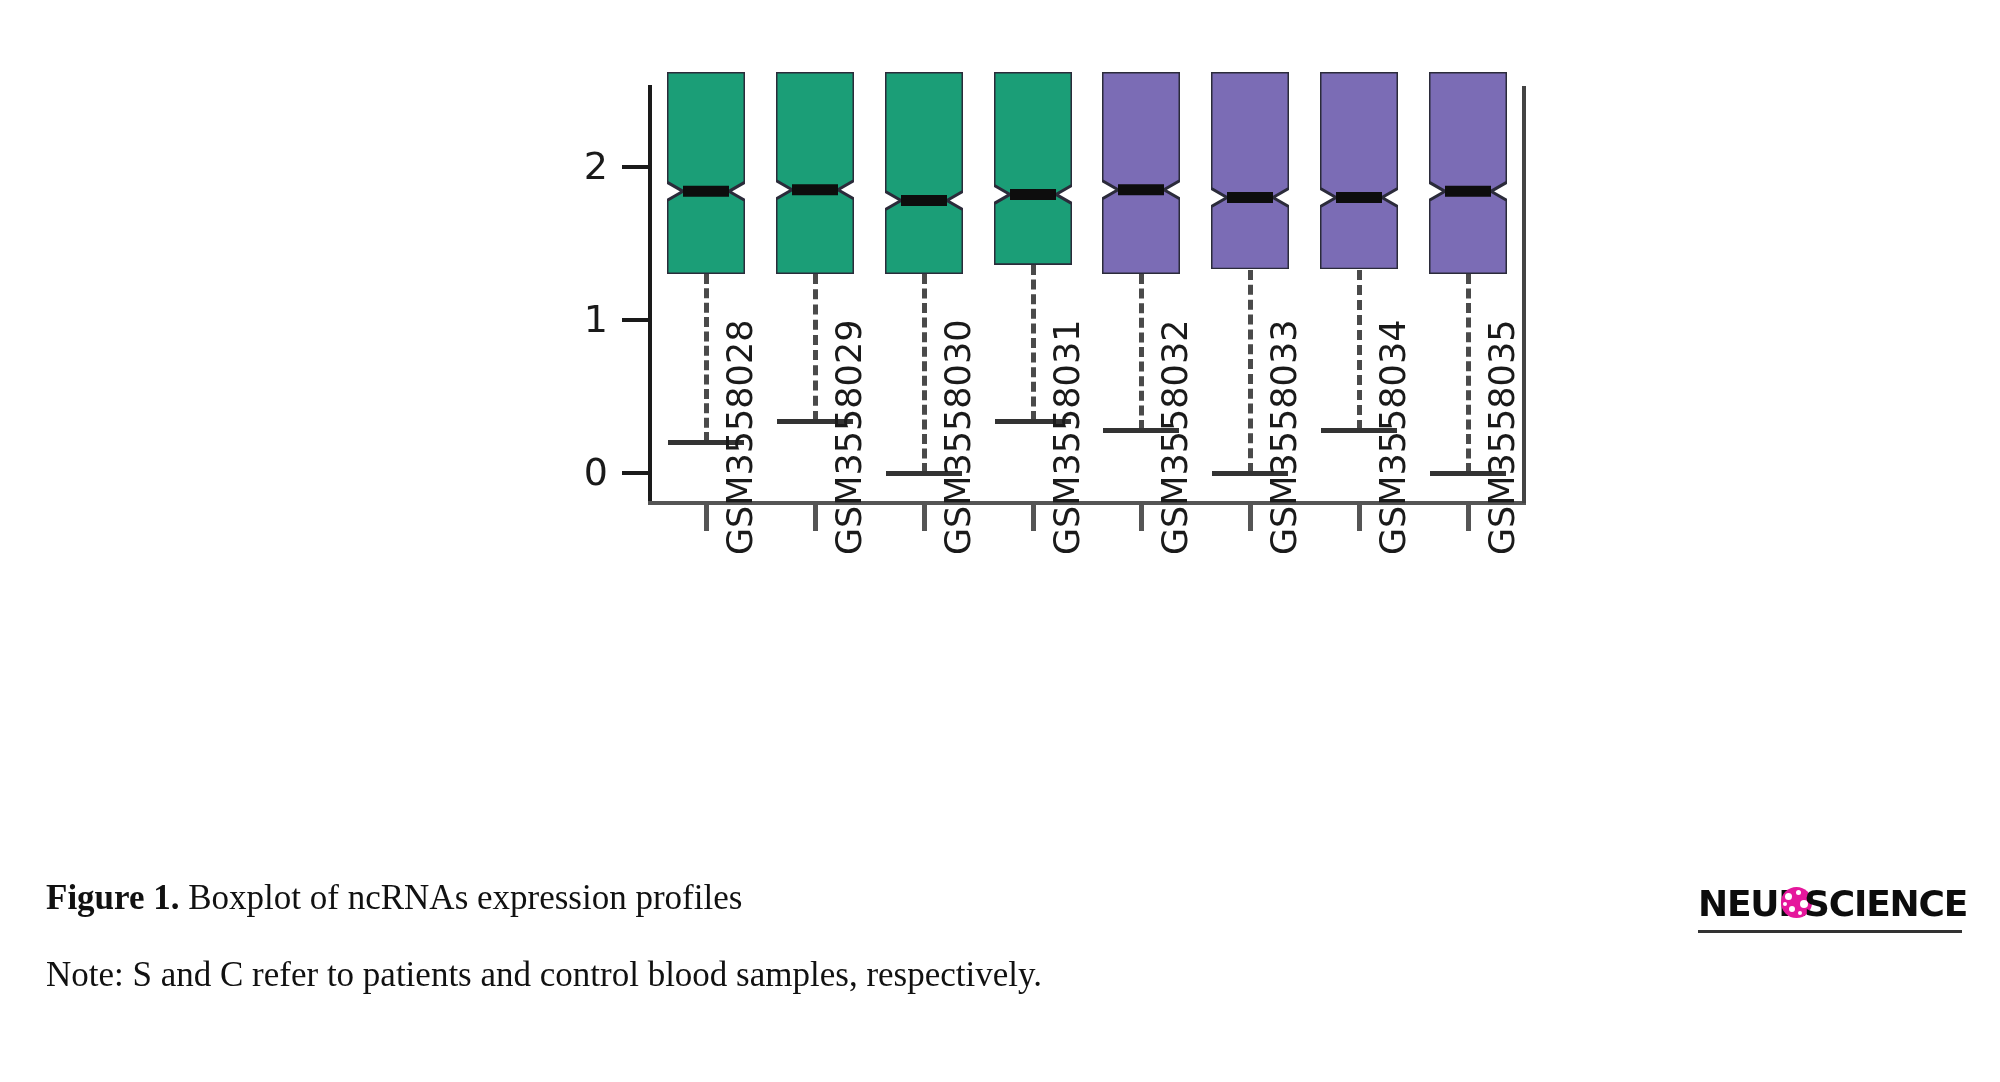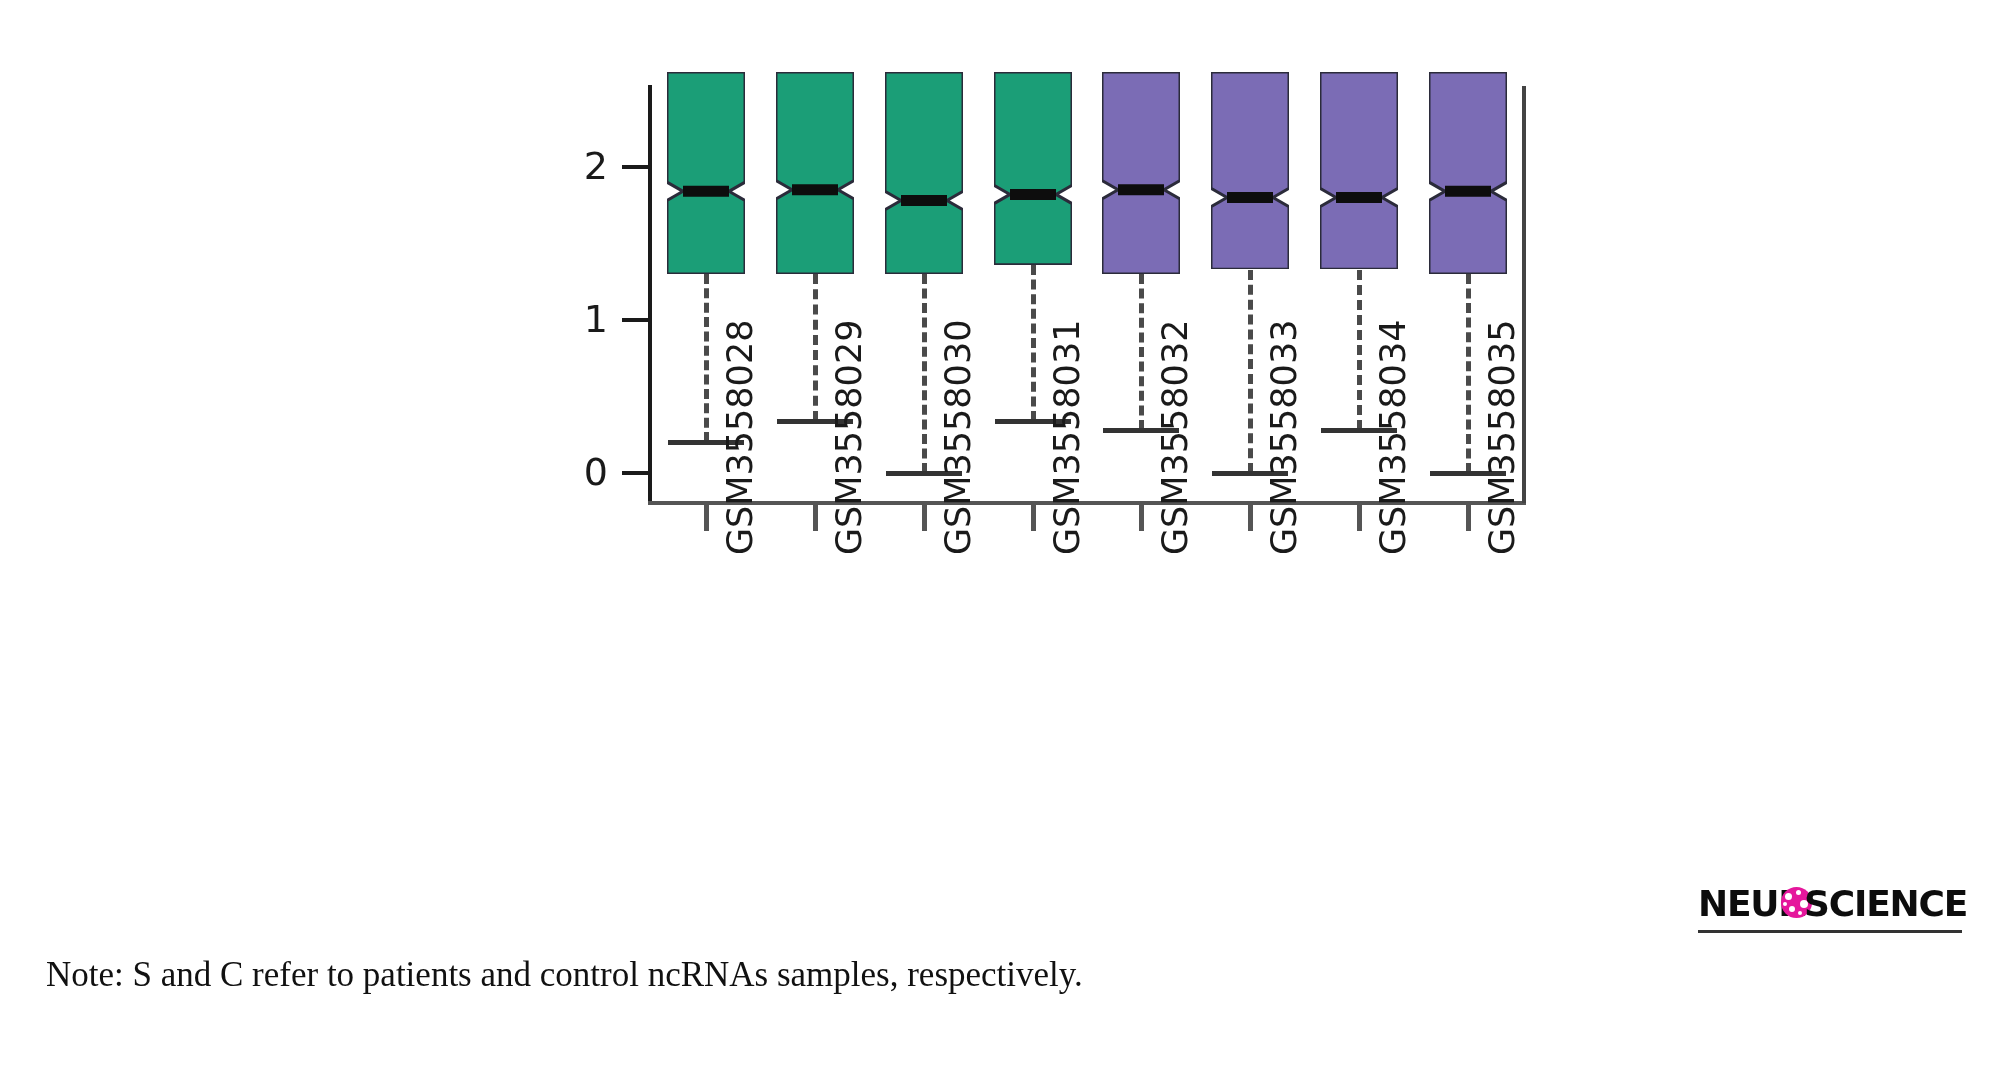--- a/index.html
+++ b/index.html
@@ -172,22 +172,25 @@
         <div class="xtick" style="left: 1248.12px;"></div>
         <div class="xtick-label" style="left: 1264.12px; top: 555px;">GSM3558033</div>
         <div class="xtick" style="left: 1356.88px;"></div>
         <div class="xtick-label" style="left: 1372.88px; top: 555px;">GSM3558034</div>
         <div class="xtick" style="left: 1465.62px;"></div>
         <div class="xtick-label" style="left: 1481.62px; top: 555px;">GSM3558035</div>
       </div>
 
   </div>
 
-
-  <div class="note">Note: S and C refer to patients and control ncRNAs samples, respectively.</div>
+  <div class="caption">
+    <b>Figure 1.</b><span> Boxplot of ncRNAs expression profiles</span>
+  </div>
+
+  <div class="note">Note: S and C refer to patients and control blood samples, respectively.</div>
 
   <div class="logo">
     <div class="logo-text" style="left:0">NEUR</div>
     <div class="logo-emblem">
       <i style="left:4px;top:6px;width:7px;height:7px;"></i>
       <i style="left:15px;top:3px;width:5px;height:5px;"></i>
       <i style="left:19px;top:13px;width:8px;height:8px;"></i>
       <i style="left:8px;top:19px;width:6px;height:6px;"></i>
       <i style="left:2px;top:15px;width:4px;height:4px;"></i>
       <i style="left:17px;top:24px;width:4px;height:4px;"></i>

